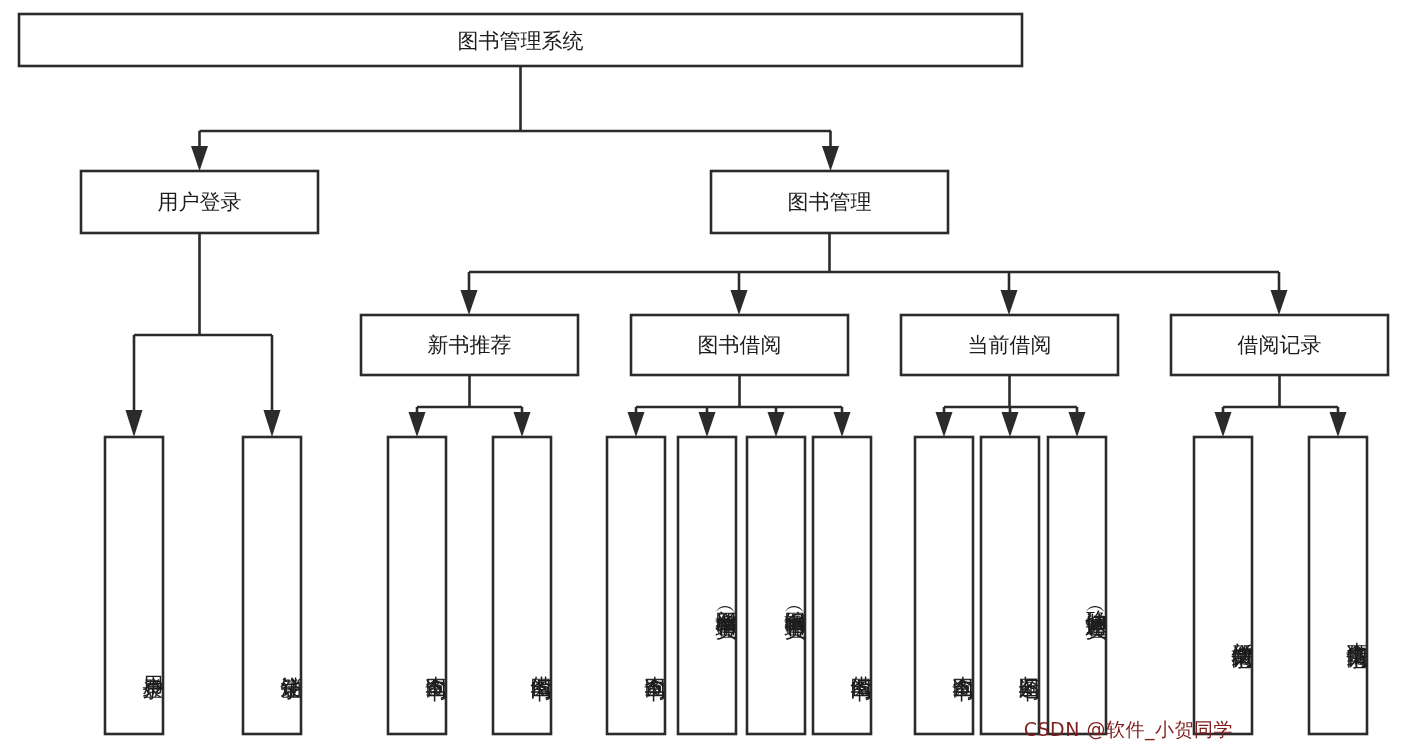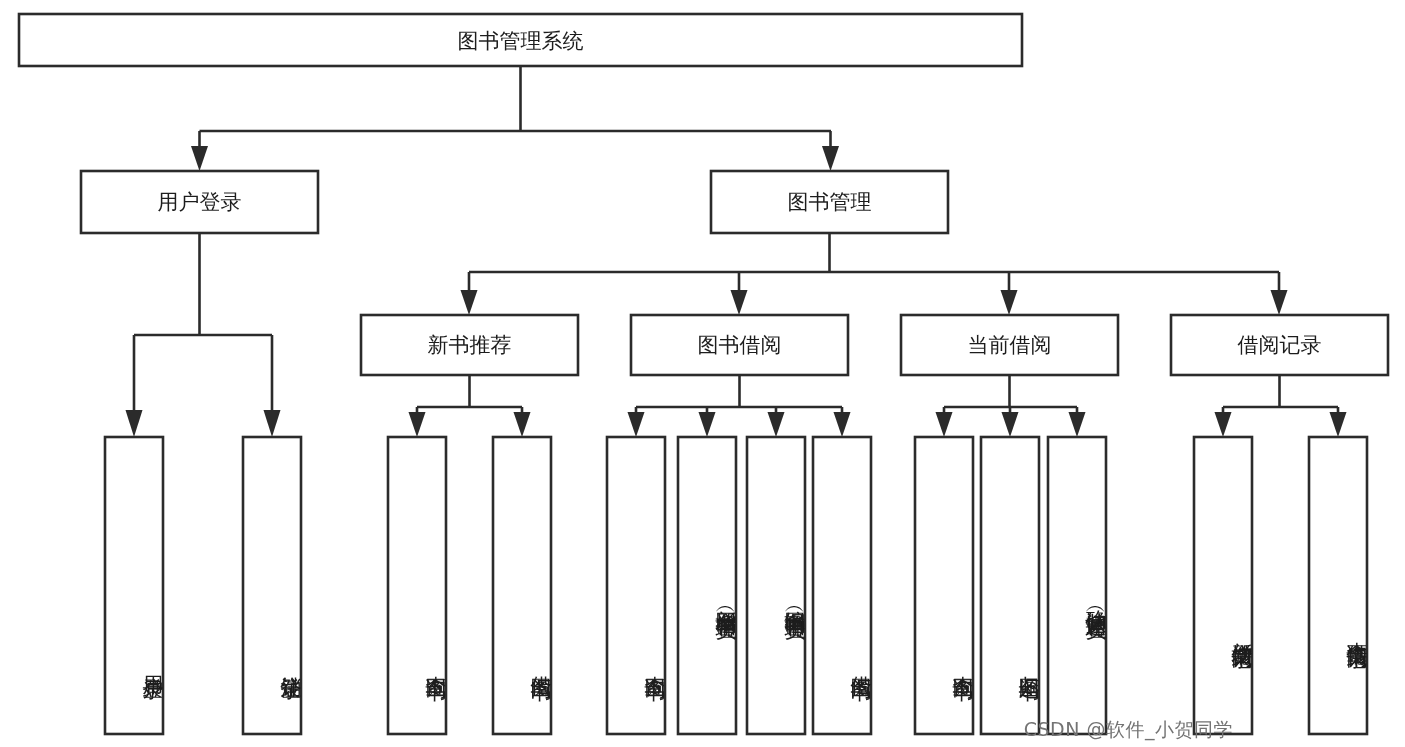--- a/index.html
+++ b/index.html
@@ -64,21 +64,21 @@
     display: flex;
     align-items: flex-start;
     justify-content: center;
   }
   .watermark {
     position: absolute;
     right: 8px;
     bottom: 4px;
     font-family: "DejaVu Sans", "Liberation Sans", sans-serif;
     font-size: 19px;
-    color: #737373;
+    color: #7f1d1d;
     white-space: nowrap;
     letter-spacing: 0.5px;
   }
 </style>
 </head>
 <body>
 
 <div id="diagram-root">
 
   <svg id="flow-svg" viewBox="0 0 1405 747">

